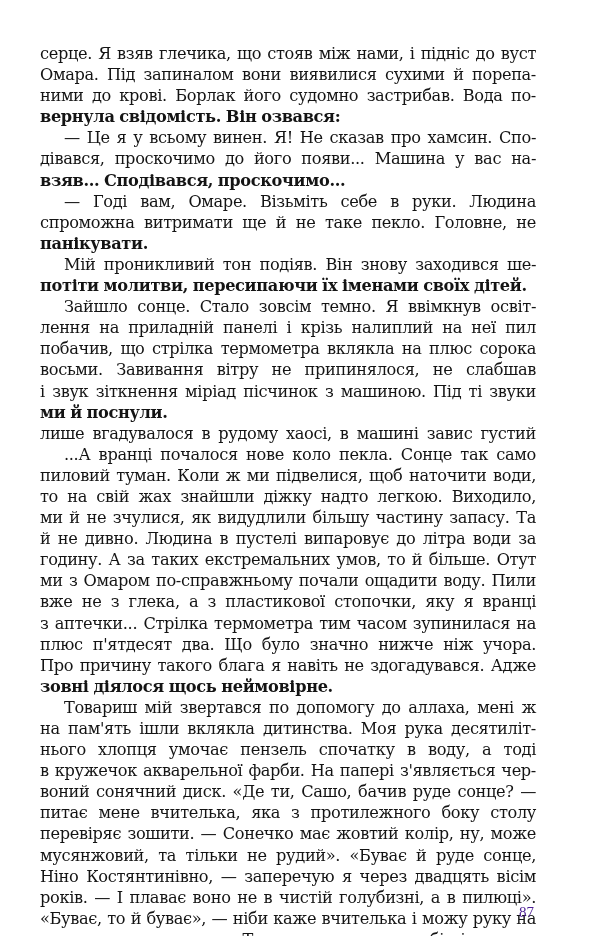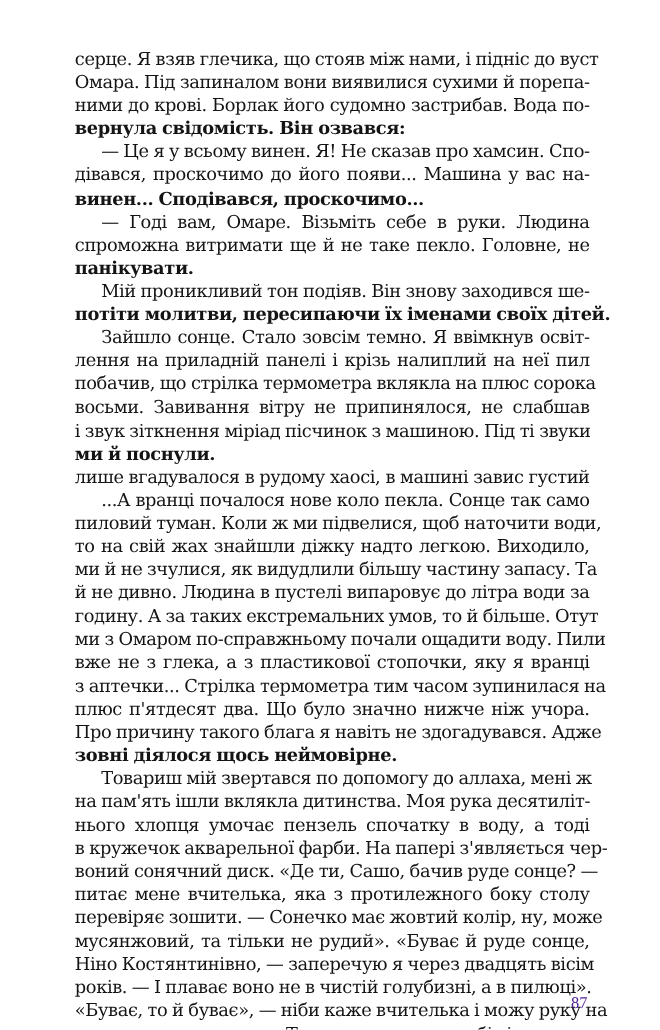--- a/index.html
+++ b/index.html
@@ -24,21 +24,20 @@
     line-height: 21.1px;
   }
   .line {
     display: block;
     white-space: nowrap;
     text-align: justify;
     text-align-last: justify;
     height: 21.1px;
     letter-spacing: -0.35px;
     word-spacing: -0.5px;
-    margin-left: 28px;
   }
   .line.last {
     text-align-last: left;
     font-weight: bold;
   }
   .line.indent {
     padding-left: 24px;
   }
   .para { display: block; }
   .page-number {
@@ -58,21 +57,21 @@
   <div class="para">
     <span class="line">серце. Я взяв глечика, що стояв між нами, і підніс до вуст</span>
     <span class="line">Омара. Під запиналом вони виявилися сухими й порепа-</span>
     <span class="line">ними до крові. Борлак його судомно застрибав. Вода по-</span>
     <span class="line last">вернула свідомість. Він озвався:</span>
   </div>
 
   <div class="para">
     <span class="line indent">— Це я у всьому винен. Я! Не сказав про хамсин. Спо-</span>
     <span class="line">дівався, проскочимо до його появи... Машина у вас на-</span>
-    <span class="line last">винен... Сподівався, проскочимо...</span>
+    <span class="line last">взяв... Сподівався, проскочимо...</span>
   </div>
 
   <div class="para">
     <span class="line indent">— Годі вам, Омаре. Візьміть себе в руки. Людина</span>
     <span class="line">спроможна витримати ще й не таке пекло. Головне, не</span>
     <span class="line last">панікувати.</span>
   </div>
 
   <div class="para">
     <span class="line indent">Мій проникливий тон подіяв. Він знову заходився ше-</span>

